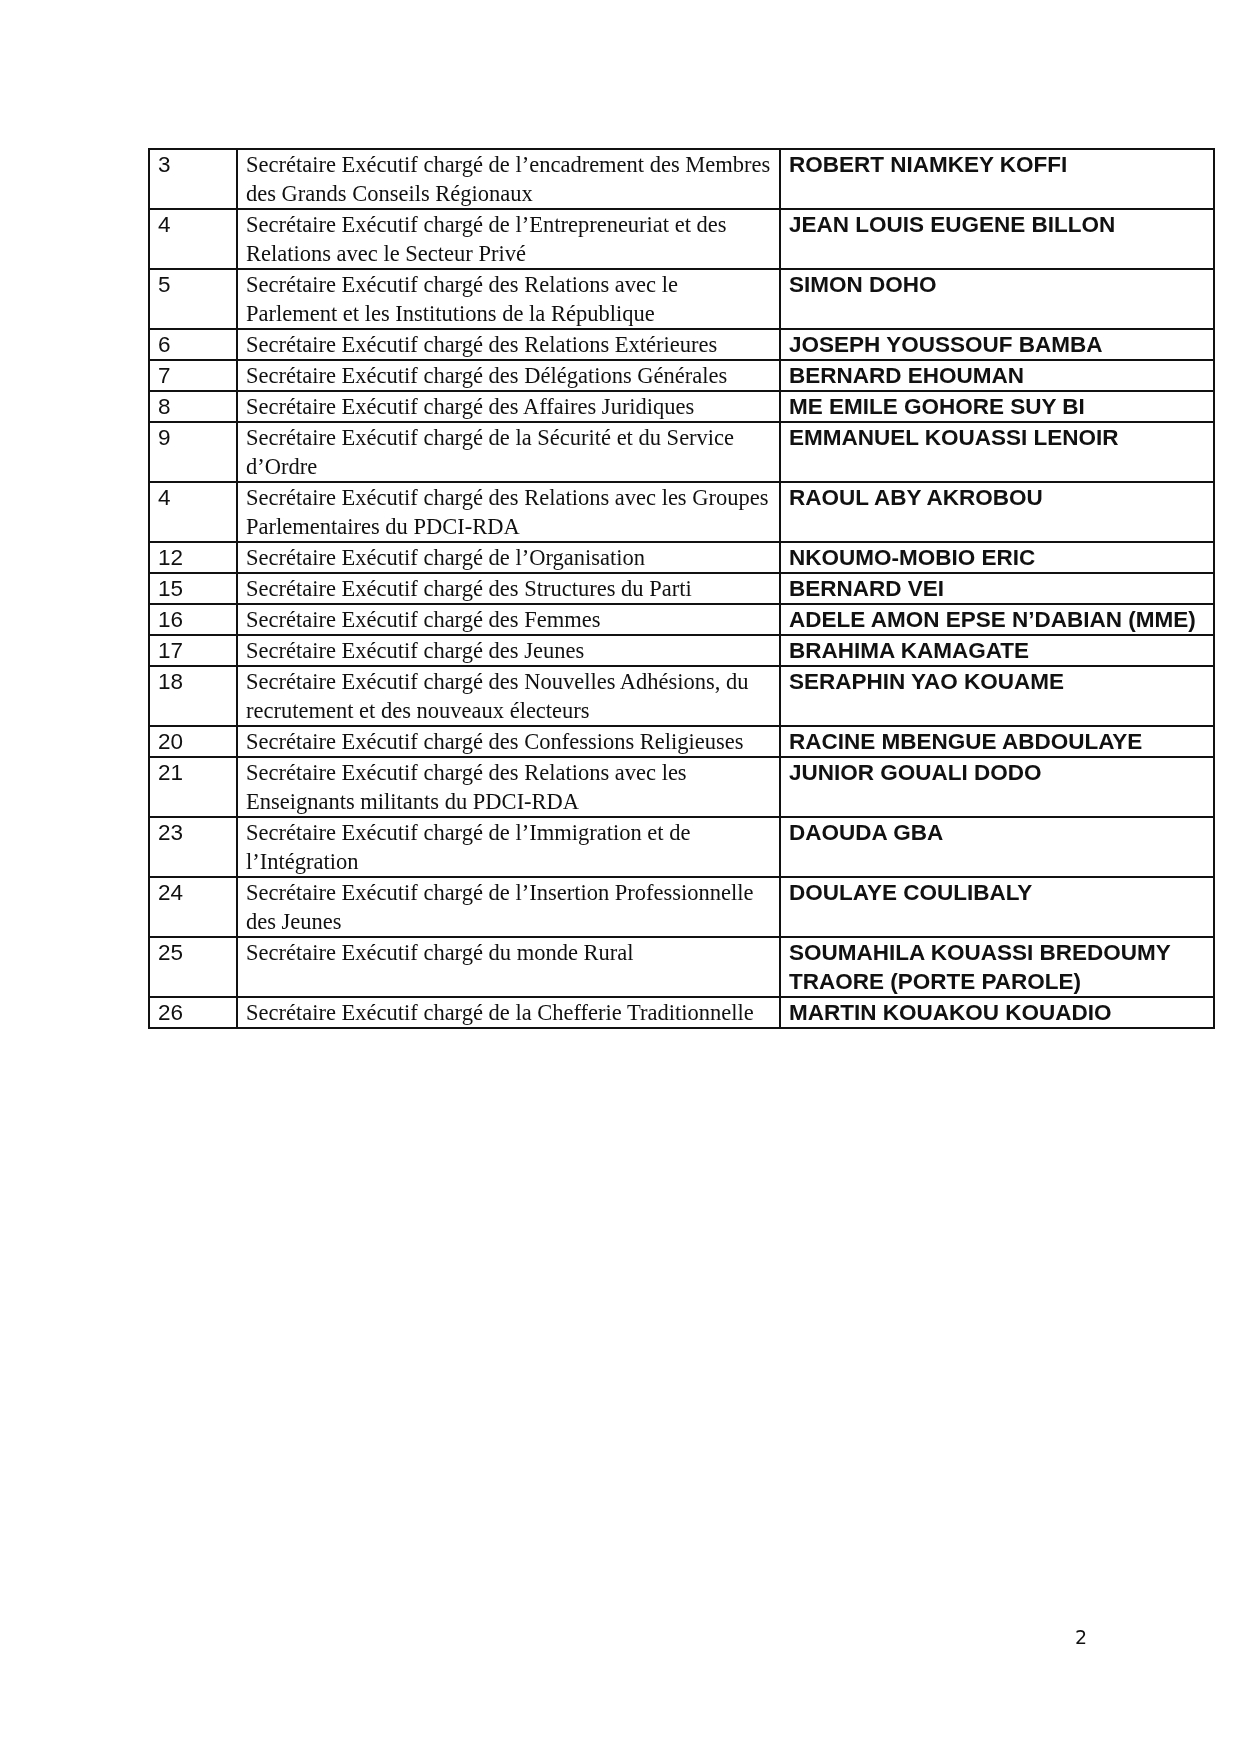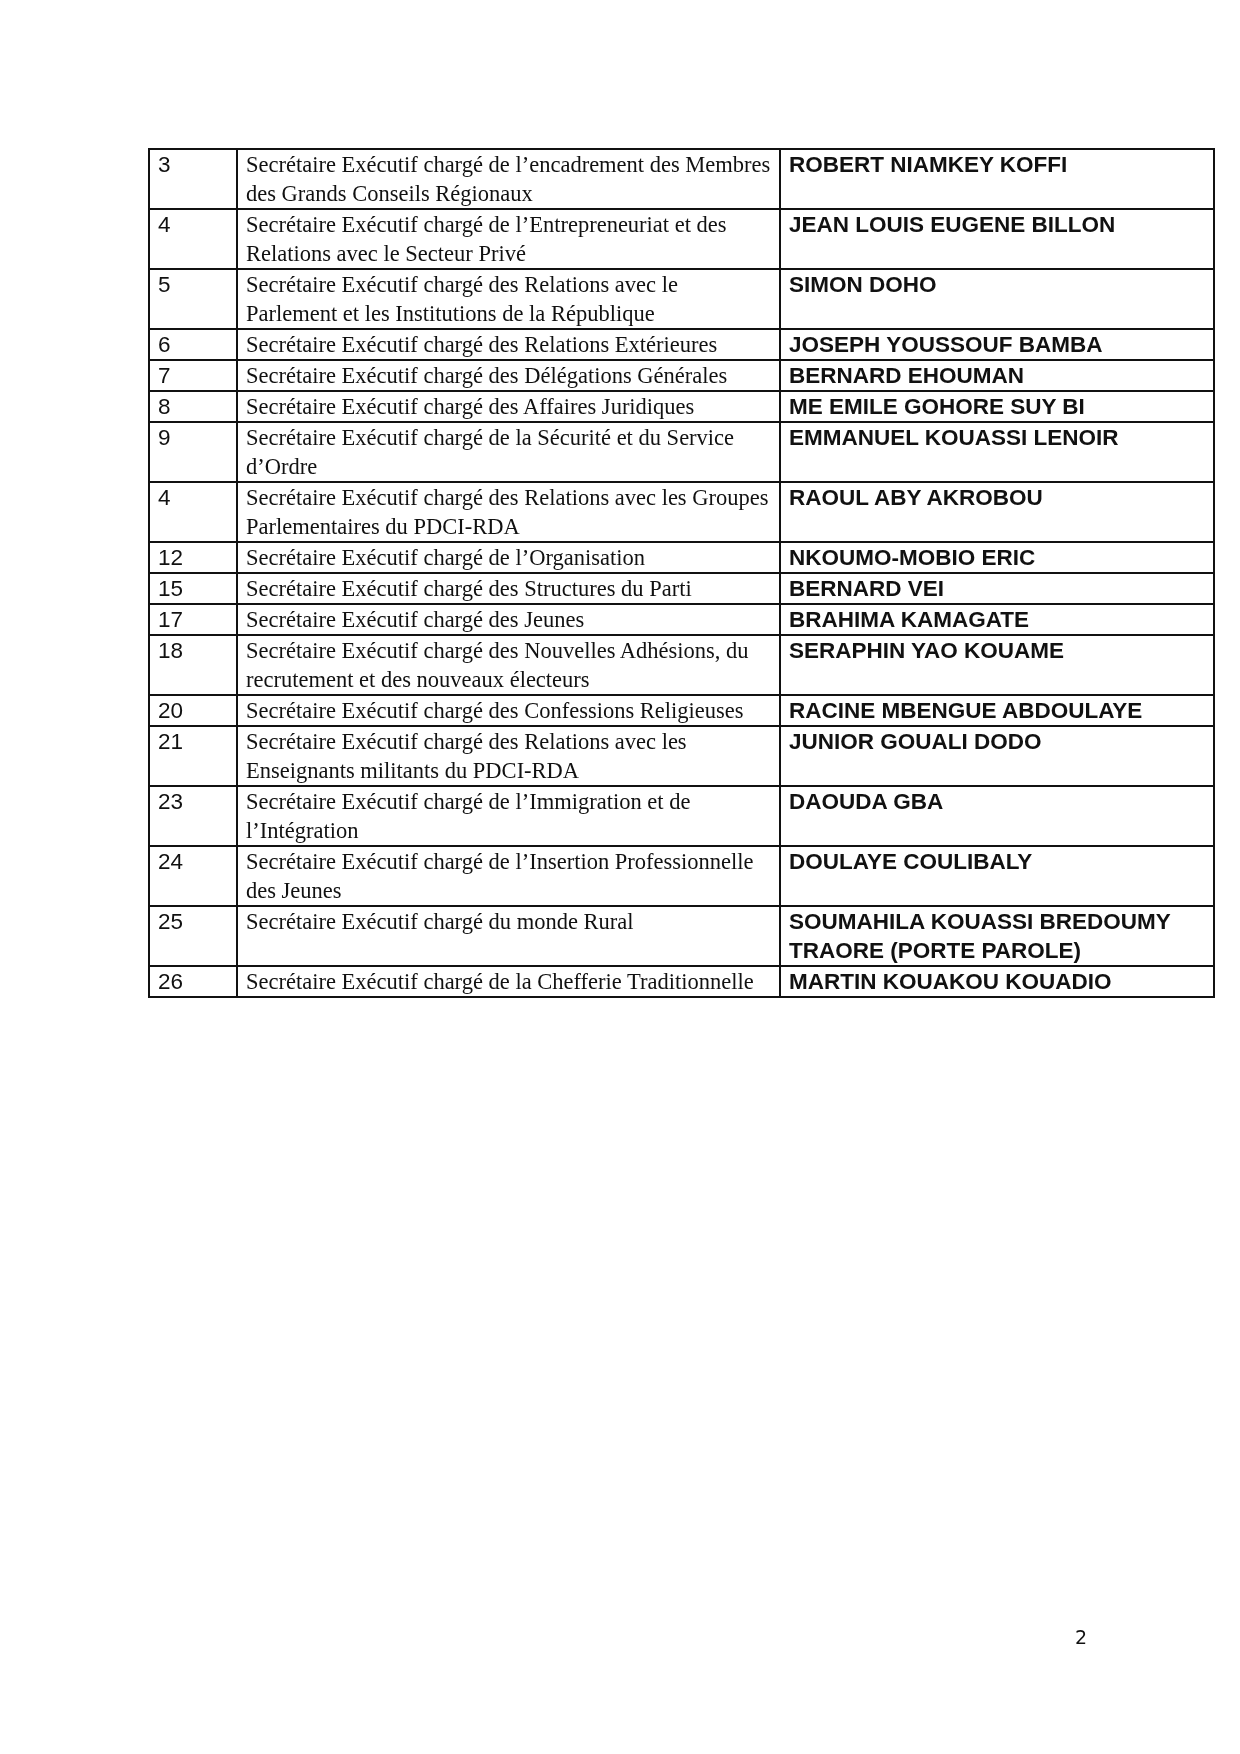--- a/index.html
+++ b/index.html
@@ -82,20 +82,25 @@
           <td class="num">12</td>
           <td class="role">Secrétaire Exécutif chargé de l’Organisation</td>
           <td class="name">NKOUMO-MOBIO ERIC</td>
         </tr>
         <tr>
           <td class="num">15</td>
           <td class="role">Secrétaire Exécutif chargé des Structures du Parti</td>
           <td class="name">BERNARD VEI</td>
         </tr>
         <tr>
+          <td class="num">16</td>
+          <td class="role">Secrétaire Exécutif chargé des Femmes</td>
+          <td class="name">ADELE AMON EPSE N’DABIAN (MME)</td>
+        </tr>
+        <tr>
           <td class="num">17</td>
           <td class="role">Secrétaire Exécutif chargé des Jeunes</td>
           <td class="name">BRAHIMA KAMAGATE</td>
         </tr>
         <tr>
           <td class="num">18</td>
           <td class="role">Secrétaire Exécutif chargé des Nouvelles Adhésions, du recrutement et des nouveaux électeurs</td>
           <td class="name">SERAPHIN YAO KOUAME</td>
         </tr>
         <tr>

